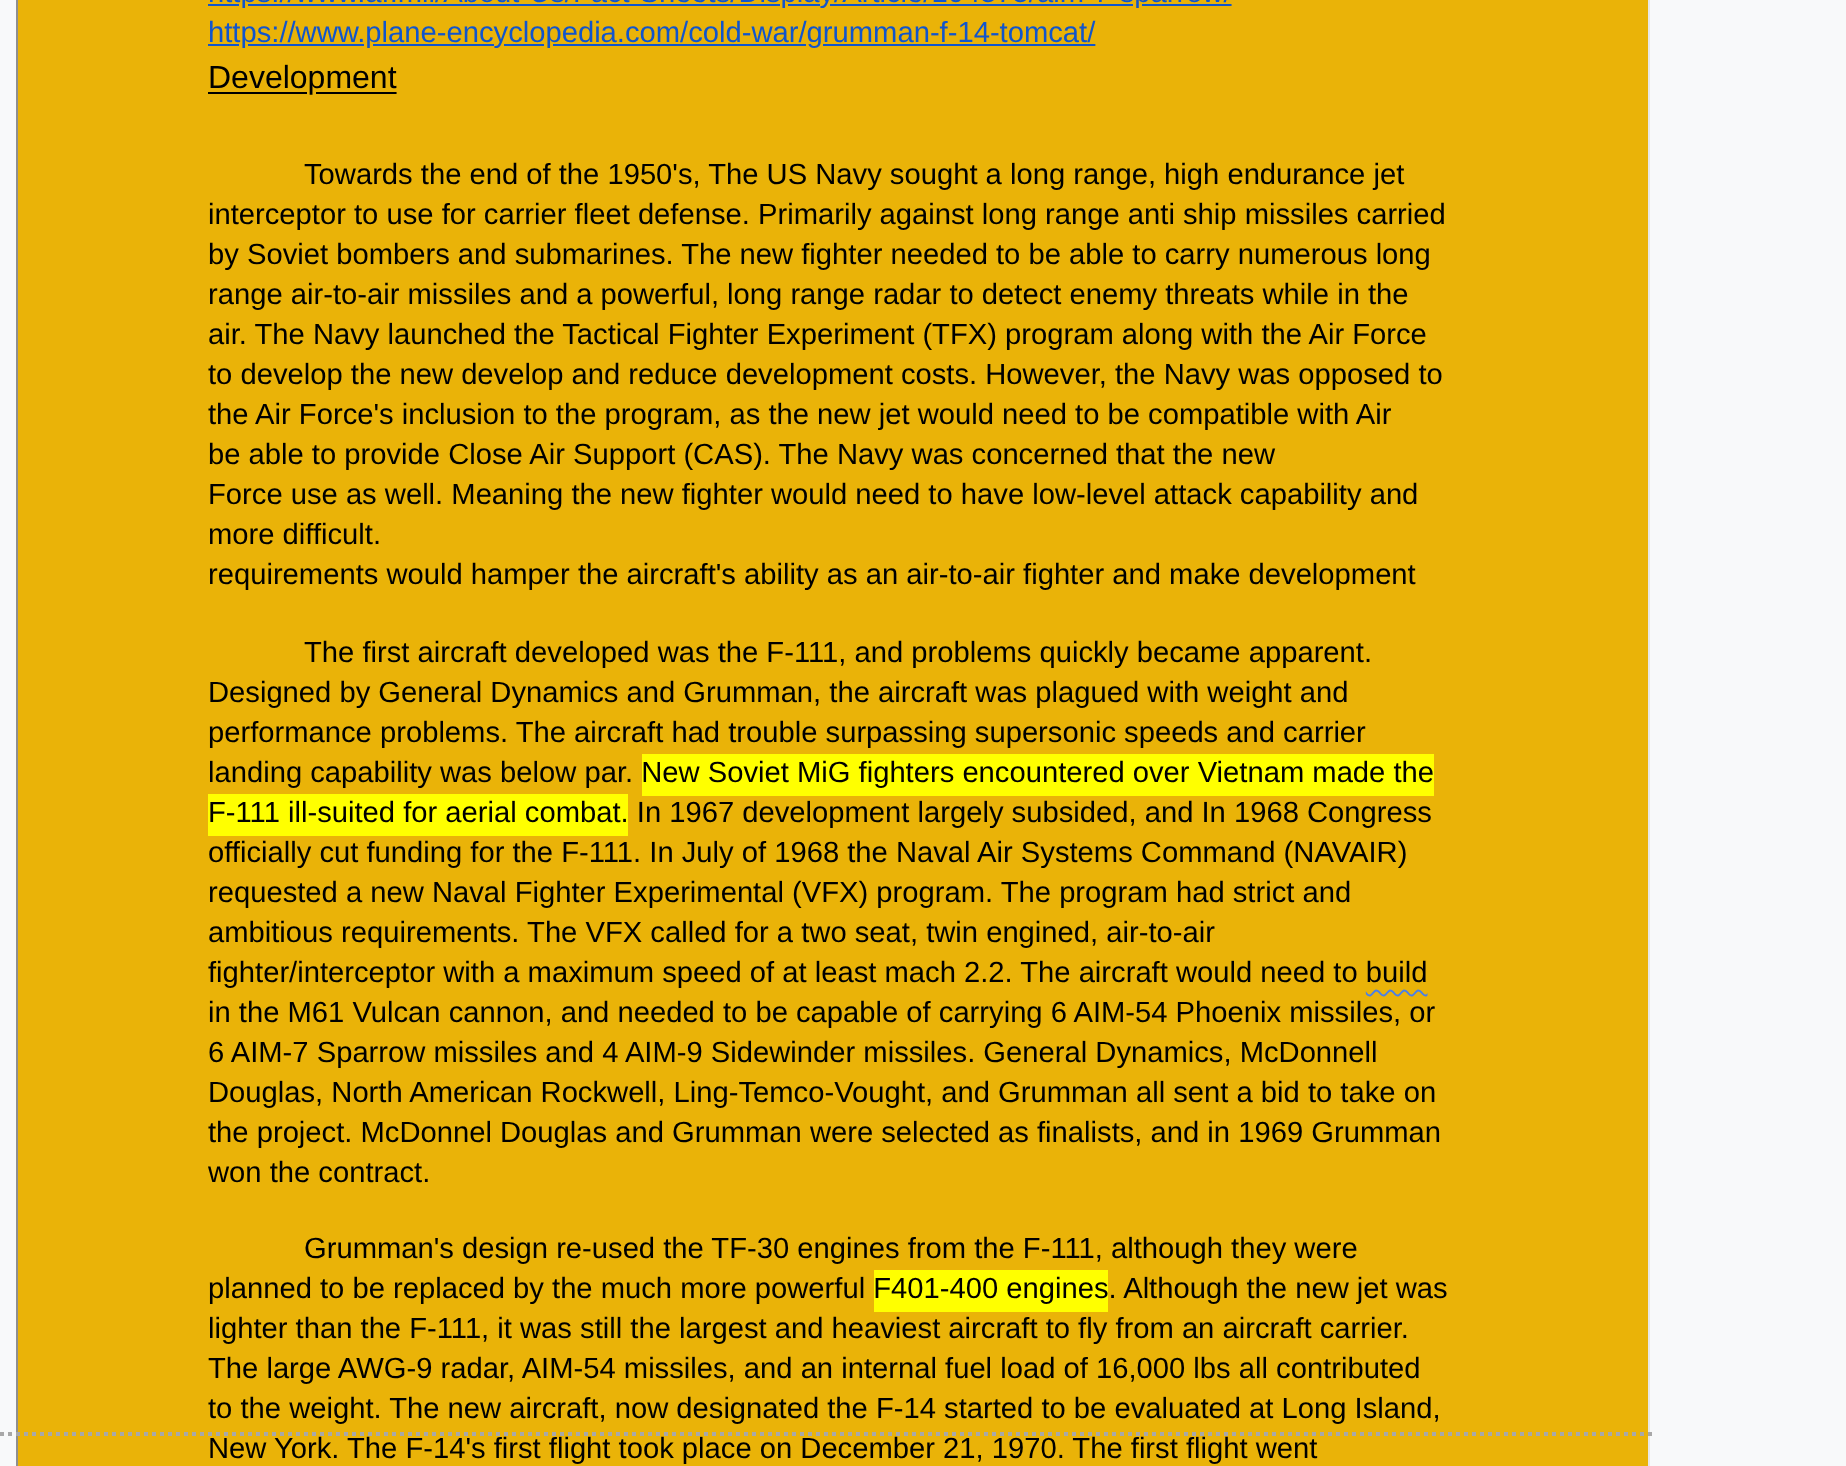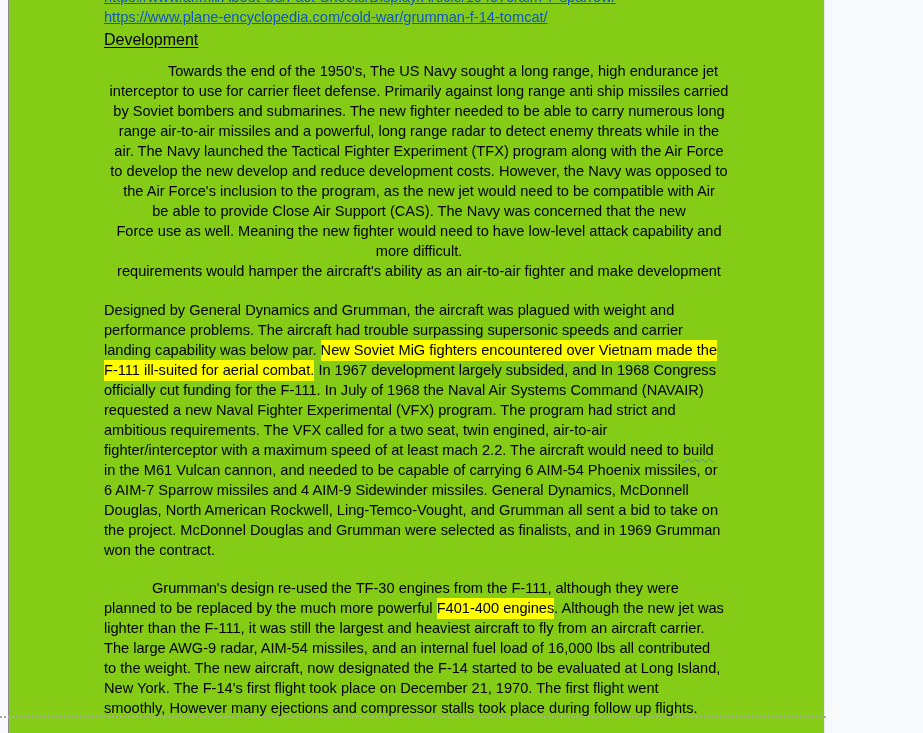--- a/index.html
+++ b/index.html
@@ -6,21 +6,21 @@
   html, body {
     width: 923px; height: 733px;
     overflow: hidden;
     background: #f8f9fa;
     font-family: "Liberation Sans", "DejaVu Sans", sans-serif;
   }
   .doc-page {
     position: absolute;
     left: 8px; top: 0;
     width: 817px; height: 733px;
-    background: #84cc16;
+    background: #eab308;
     border-left: 1px solid #8f8f8f;
     border-right: 1px solid #e6e8ea;
     overflow: hidden;
   }
   .doc-content {
     position: absolute;
     left: 95px; top: -13px;
     width: 630px;
     color: #000000;
     font-size: 14.6px;
@@ -36,21 +36,21 @@
   }
   .doc-heading {
     font-size: 16px;
     line-height: 26px;
     font-weight: 400;
     color: #000;
     text-decoration: underline;
     text-underline-offset: 2px;
   }
   .para { margin-top: 20px; }
-  .para.p0 { margin-top: 8px; text-align: center; }
+  .para.p0 { margin-top: 25px; }
   .para.p1 { margin-top: 19px; }
   .para.p2 { margin-top: 18px; }
   .line { white-space: pre; height: 20px; }
   .line.indent { padding-left: 48px; }
   .hl { background: #ffff00; padding: 2px 0 3px 0; }
   .sq {
     text-decoration: underline;
     text-decoration-style: wavy;
     text-decoration-color: #4a7fe8;
     text-decoration-thickness: 1px;
@@ -82,20 +82,21 @@
           <div class="line"><span>range air-to-air missiles and a powerful, long range radar to detect enemy threats while in the</span></div>
           <div class="line"><span>air. The Navy launched the Tactical Fighter Experiment (TFX) program along with the Air Force</span></div>
           <div class="line"><span>to develop the new develop and reduce development costs. However, the Navy was opposed to</span></div>
           <div class="line"><span>the Air Force's inclusion to the program, as the new jet would need to be compatible with Air</span></div>
           <div class="line"><span>be able to provide Close Air Support (CAS). The Navy was concerned that the new</span></div>
           <div class="line"><span>Force use as well. Meaning the new fighter would need to have low-level attack capability and</span></div>
           <div class="line"><span>more difficult.</span></div>
           <div class="line"><span>requirements would hamper the aircraft's ability as an air-to-air fighter and make development</span></div>
         </div>
         <div class="para p1">
+          <div class="line indent"><span>The first aircraft developed was the F-111, and problems quickly became apparent.</span></div>
           <div class="line"><span>Designed by General Dynamics and Grumman, the aircraft was plagued with weight and</span></div>
           <div class="line"><span>performance problems. The aircraft had trouble surpassing supersonic speeds and carrier</span></div>
           <div class="line"><span>landing capability was below par. </span><span class="hl">New Soviet MiG fighters encountered over Vietnam made the</span></div>
           <div class="line"><span class="hl">F-111 ill-suited for aerial combat.</span><span> In 1967 development largely subsided, and In 1968 Congress</span></div>
           <div class="line"><span>officially cut funding for the F-111. In July of 1968 the Naval Air Systems Command (NAVAIR)</span></div>
           <div class="line"><span>requested a new Naval Fighter Experimental (VFX) program. The program had strict and</span></div>
           <div class="line"><span>ambitious requirements. The VFX called for a two seat, twin engined, air-to-air</span></div>
           <div class="line"><span>fighter/interceptor with a maximum speed of at least mach 2.2. The aircraft would need to </span><span class="sq">build</span></div>
           <div class="line"><span>in the M61 Vulcan cannon, and needed to be capable of carrying 6 AIM-54 Phoenix missiles, or</span></div>
           <div class="line"><span>6 AIM-7 Sparrow missiles and 4 AIM-9 Sidewinder missiles. General Dynamics, McDonnell</span></div>

